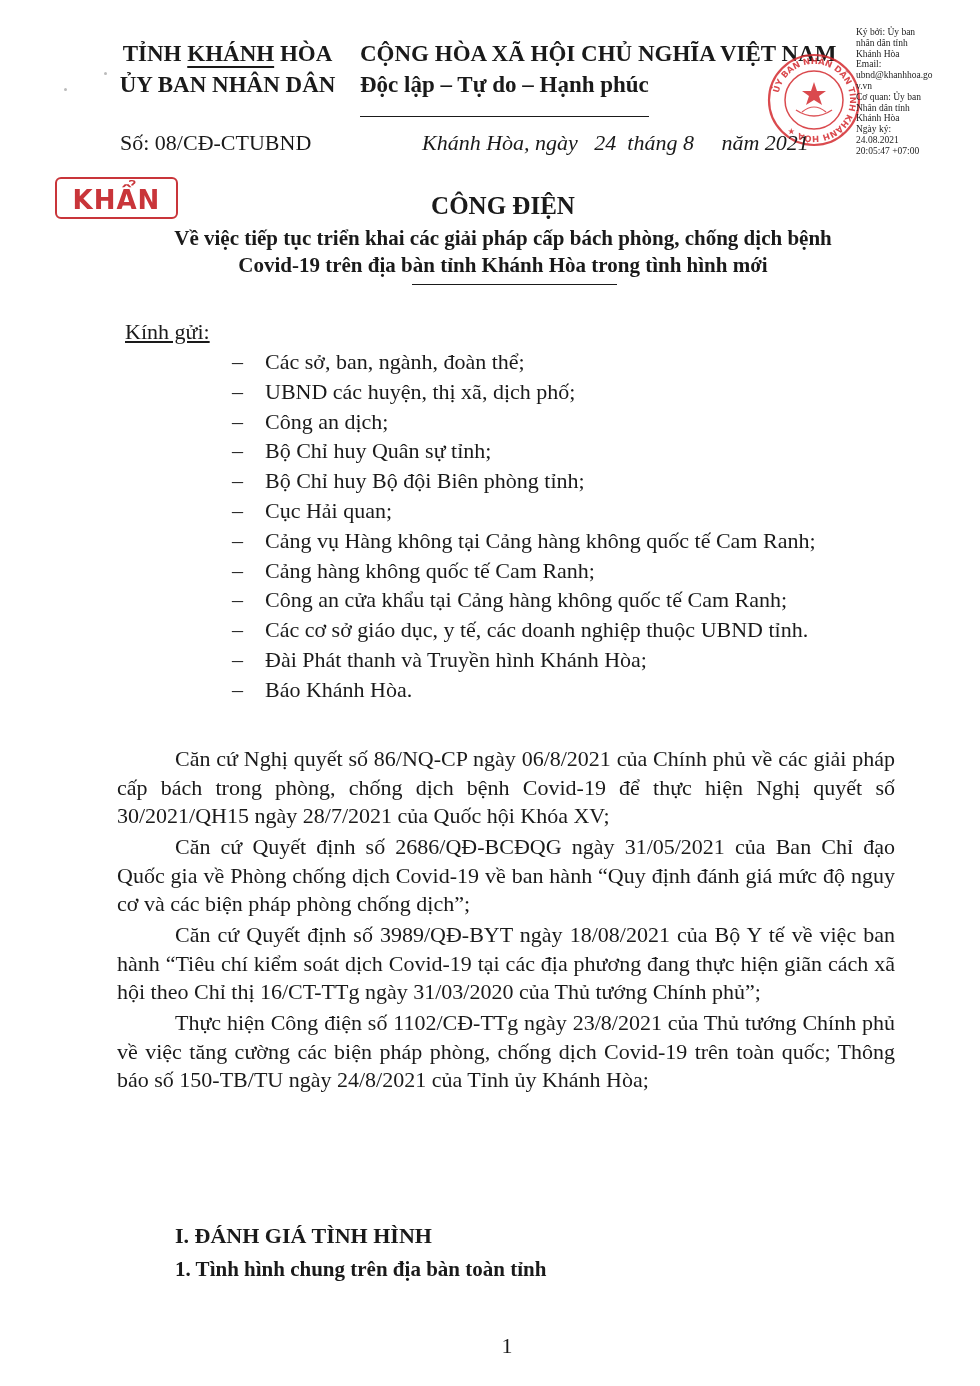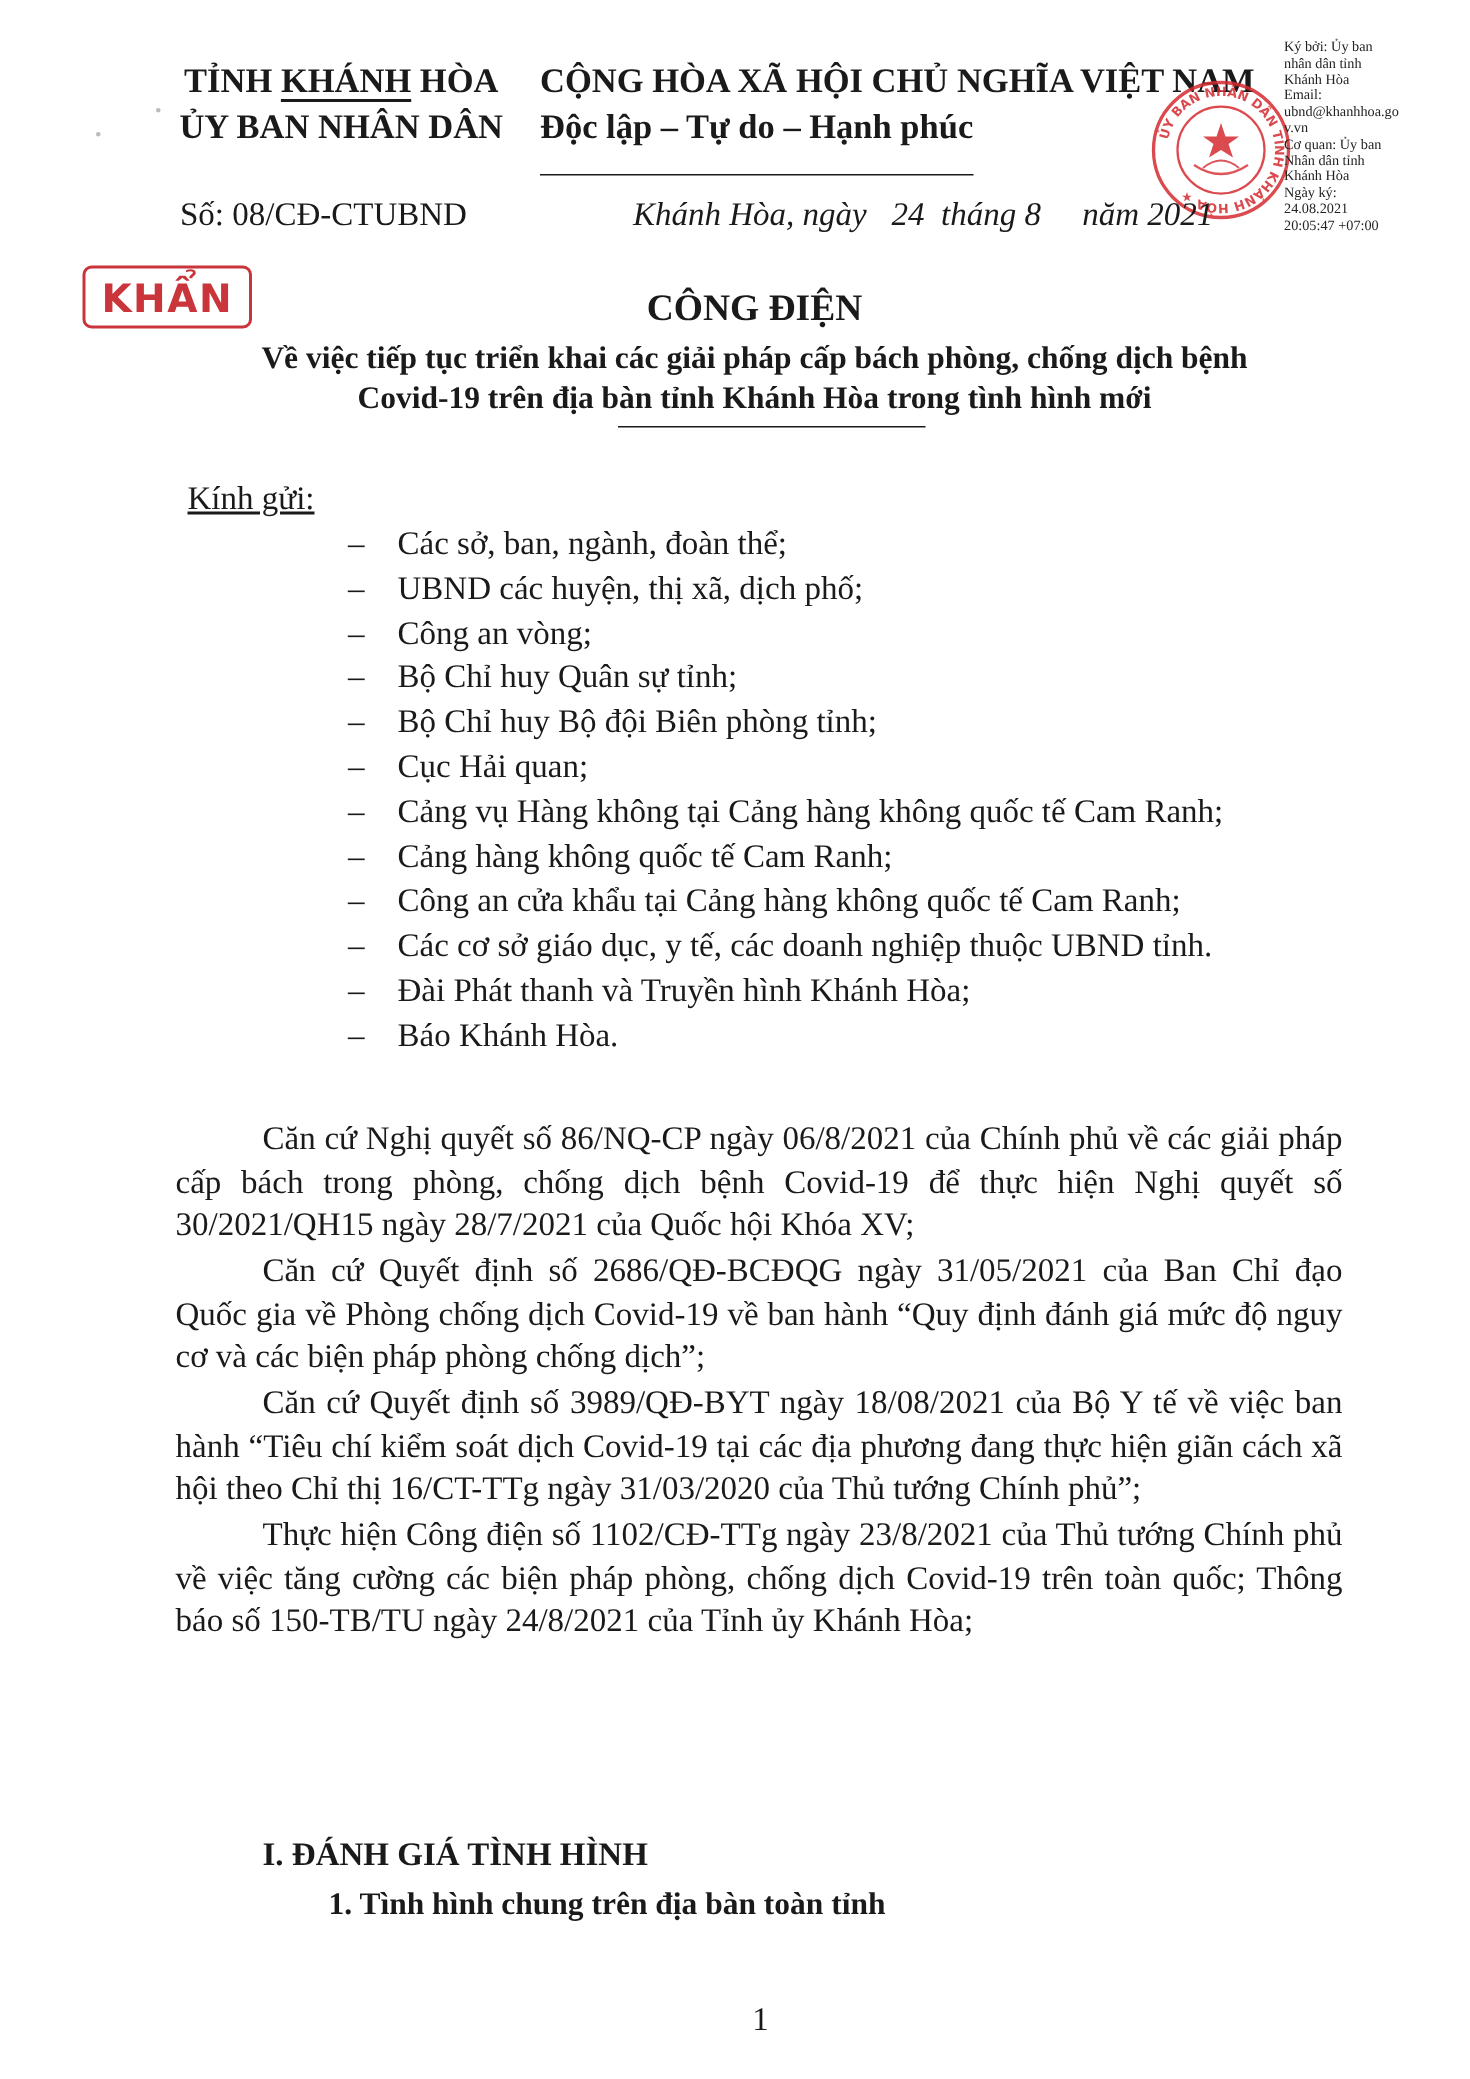--- a/index.html
+++ b/index.html
@@ -9,34 +9,34 @@
     }
     .abs { position: absolute; }
     .hdr-left { left: 100px; top: 38px; width: 255px; text-align: center; font-weight: bold; font-size: 23px; line-height: 31px; }
     .hdr-left .u { text-decoration: underline; text-underline-offset: 5px; text-decoration-thickness: 1.5px; }
     .hdr-right { left: 360px; top: 38px; width: 510px; text-align: left; font-weight: bold; font-size: 23px; line-height: 31px; }
     .hdr-right .motto { display: inline-block; border-bottom: 1.5px solid #1a1a1a; padding-bottom: 16px; }
     .so { left: 120px; top: 130px; font-size: 22px; }
     .date { left: 422px; top: 130px; font-size: 22px; font-style: italic; white-space: pre; }
     .sig { left: 856px; top: 27px; width: 120px; font-size: 9.5px; line-height: 10.8px; color: #222; }
     .stamp { left: 766px; top: 52px; width: 96px; height: 96px; }
-    .khan { left: 55px; top: 177px; width: 113px; height: 42px; border: 2.5px solid #c9353a; border-radius: 6px;
+    .khan { left: 55px; top: 177px; width: 123px; height: 42px; border: 2.5px solid #c9353a; border-radius: 6px;
       color: #c9353a; font-family: "DejaVu Sans", sans-serif; font-weight: bold; font-size: 26px; letter-spacing: 1px;
       text-align: center; line-height: 42px; box-sizing: border-box; }
     .title { left: 0; width: 1006px; top: 192px; text-align: center; font-weight: bold; font-size: 25px; }
     .subtitle { left: 0; width: 1006px; top: 225px; text-align: center; font-weight: bold; font-size: 21px; line-height: 27px; }
     .rule { left: 412px; top: 284px; width: 205px; height: 0; border-top: 1.5px solid #1a1a1a; }
     .kinhgui { left: 125px; top: 319px; font-size: 22px; text-decoration: underline; }
     .recipients { left: 232px; top: 347px; font-size: 22px; line-height: 29.8px; margin: 0; padding: 0; list-style: none; }
     .recipients li { display: flex; }
     .recipients .dash { width: 33px; }
     .body { left: 117px; top: 745px; width: 778px; font-size: 22px; line-height: 28.5px; text-align: justify; }
     .body p { margin: 0 0 2.5px 0; text-indent: 58px; }
     .sec1 { left: 175px; top: 1223px; font-weight: bold; font-size: 22px; }
-    .sec2 { left: 175px; top: 1257px; font-weight: bold; font-size: 21px; margin-left: 44px; }
+    .sec2 { left: 175px; top: 1257px; font-weight: bold; font-size: 21px; }
     .pagenum { left: 0; width: 1014px; top: 1333px; text-align: center; font-size: 22px; }
     .dot { width: 3px; height: 3px; background: #bbb; border-radius: 50%; }
   </style>
 </head>
 <body>
 
 <div class="abs hdr-left">
   <div><span>TỈNH </span><span class="u">KHÁNH</span><span> HÒA</span></div>
   <div>ỦY BAN NHÂN DÂN</div>
 </div>
@@ -94,21 +94,21 @@
   <li>
       <span class="dash">–</span>
       <span>Các sở, ban, ngành, đoàn thể;</span>
     </li>
   <li>
       <span class="dash">–</span>
       <span>UBND các huyện, thị xã, dịch phố;</span>
     </li>
   <li>
       <span class="dash">–</span>
-      <span>Công an vòng;</span>
+      <span>Công an dịch;</span>
     </li>
   <li>
       <span class="dash">–</span>
       <span>Bộ Chỉ huy Quân sự tỉnh;</span>
     </li>
   <li>
       <span class="dash">–</span>
       <span>Bộ Chỉ huy Bộ đội Biên phòng tỉnh;</span>
     </li>
   <li>

